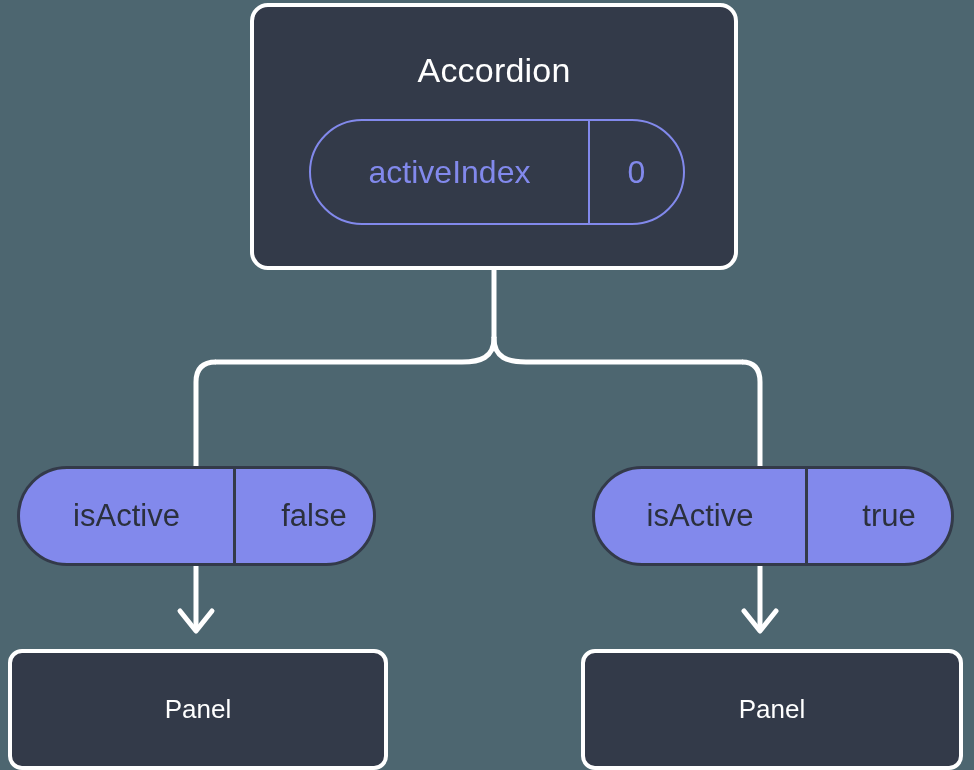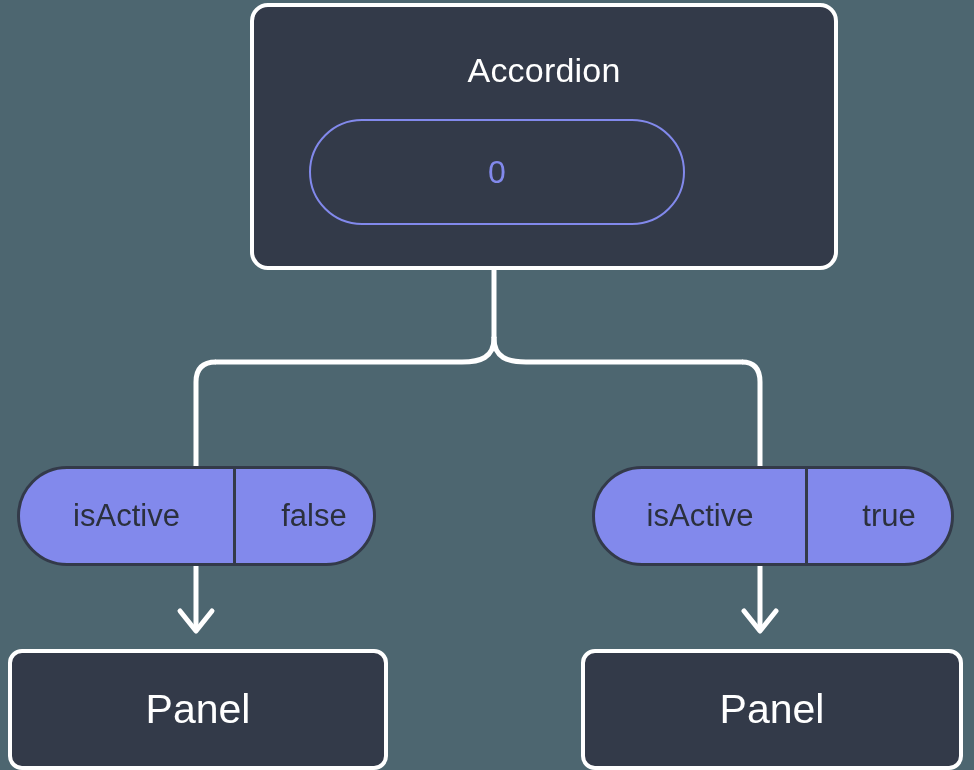--- a/index.html
+++ b/index.html
@@ -32,21 +32,21 @@
     position: absolute;
     box-sizing: border-box;
     background: #333a49;
     border: 4px solid #ffffff;
     border-radius: 18px;
     z-index: 2;
   }
   #root-card {
     left: 250px;
     top: 3px;
-    width: 588px;
+    width: 488px;
     height: 267px;
   }
   #root-title {
     position: absolute;
     left: 0;
     right: 0;
     top: 44px;
     text-align: center;
     color: #ffffff;
     font-size: 34px;
@@ -135,21 +135,21 @@
     background: #333a49;
     border: 4px solid #ffffff;
     border-radius: 14px;
     display: flex;
     align-items: center;
     justify-content: center;
     z-index: 2;
   }
   .panel span {
     color: #ffffff;
-    font-size: 41px;
+    font-size: 26px;
   }
   #panel-left  { left: 8px;   width: 380px; }
   #panel-right { left: 581px; width: 382px; }
 </style>
 </head>
 <body>
 
 <div id="stage">
 
   <svg id="wires" viewBox="0 0 974 770" xmlns="http://www.w3.org/2000/svg">
@@ -167,20 +167,21 @@
     <path d="M 180 611 L 196 631 L 212 611" fill="none" stroke="#ffffff" stroke-width="5" stroke-linecap="round" stroke-linejoin="round"></path>
 
     <path d="M 760 562 L 760 630" fill="none" stroke="#ffffff" stroke-width="5" stroke-linecap="butt"></path>
     <path d="M 744 611 L 760 631 L 776 611" fill="none" stroke="#ffffff" stroke-width="5" stroke-linecap="round" stroke-linejoin="round"></path>
   </svg>
 
   <div id="root-card" class="card">
     <div id="root-title">Accordion</div>
 
     <div id="state-pill">
+      <div class="pk">activeIndex</div>
       <div class="pv">0</div>
     </div>
   </div>
 
   <div id="pill-left" class="fpill">
     <div class="pk">isActive</div>
     <div class="pv">false</div>
   </div>
 
   <div id="pill-right" class="fpill">

